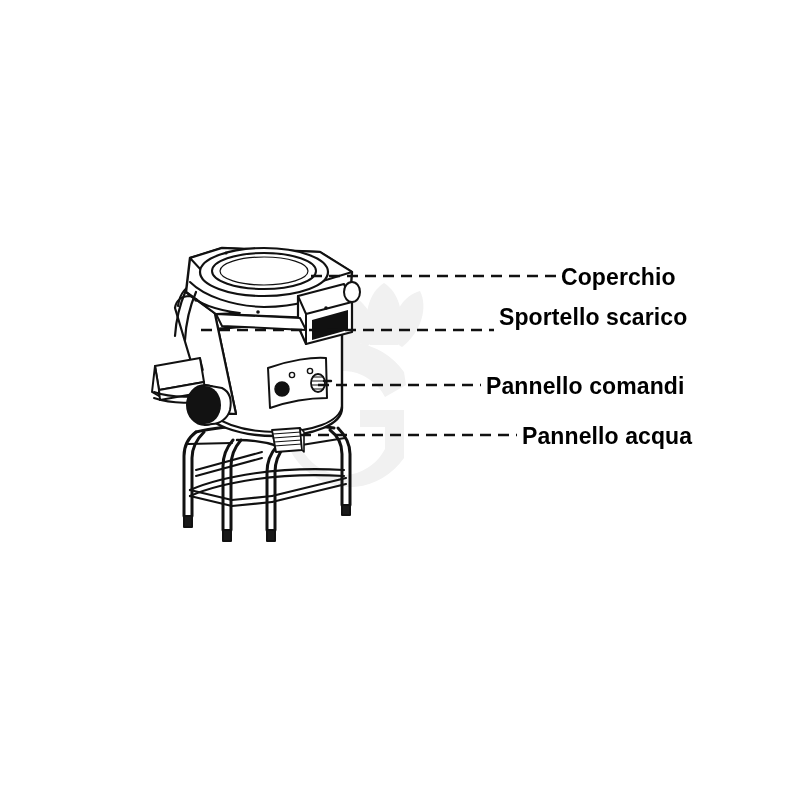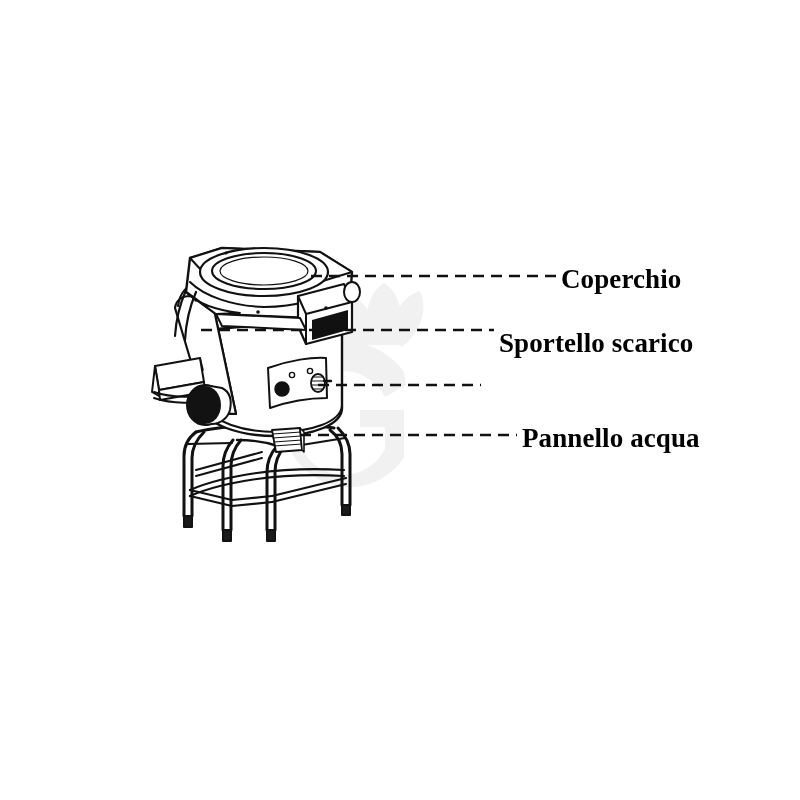--- a/index.html
+++ b/index.html
@@ -15,29 +15,29 @@
     font-family: "Liberation Sans", sans-serif;
   }
   #diagram-root {
     position: absolute;
     left: 0; top: 0;
     width: 800px;
     height: 800px;
   }
   .label-text {
     position: absolute;
-    font-family: Liberation Serif, serif;
+    font-family: Liberation Sans, sans-serif;
     font-weight: bold;
-    font-size: 27px;
+    font-size: 23px;
     color: #000000;
     white-space: nowrap;
     letter-spacing: 0.1px;
   }
   #lbl-coperchio      { left: 561px; top: 264px; }
-  #lbl-sportello      { left: 499px; top: 328px; text-align: center; }
+  #lbl-sportello      { left: 499px; top: 304px; text-align: center; }
   #lbl-pannello       { left: 486px; top: 373px; }
   #lbl-scarico-acqua  { left: 522px; top: 423px; }
 </style>
 </head>
 <body>
 
 <div id="diagram-root">
 
   <svg width="800" height="800" viewBox="0 0 800 800" style="position:absolute;left:0;top:0;">
 
@@ -207,16 +207,17 @@
       <line x1="318" y1="385" x2="481" y2="385"></line>
       <line x1="300" y1="435" x2="517" y2="435"></line>
     </g>
 
   </svg>
 
   <div class="label-text" id="lbl-coperchio">Coperchio</div>
 
   <div class="label-text" id="lbl-sportello">Sportello scarico</div>
 
+  <div class="label-text" id="lbl-pannello">Pannello comandi</div>
 
   <div class="label-text" id="lbl-scarico-acqua">Pannello acqua</div>
 
 </div>
 
 </body></html>

